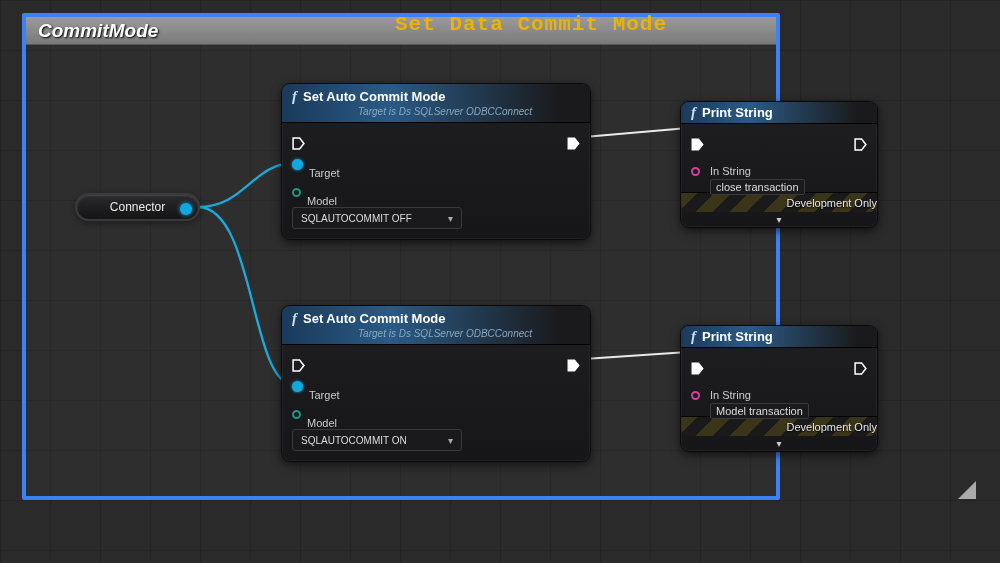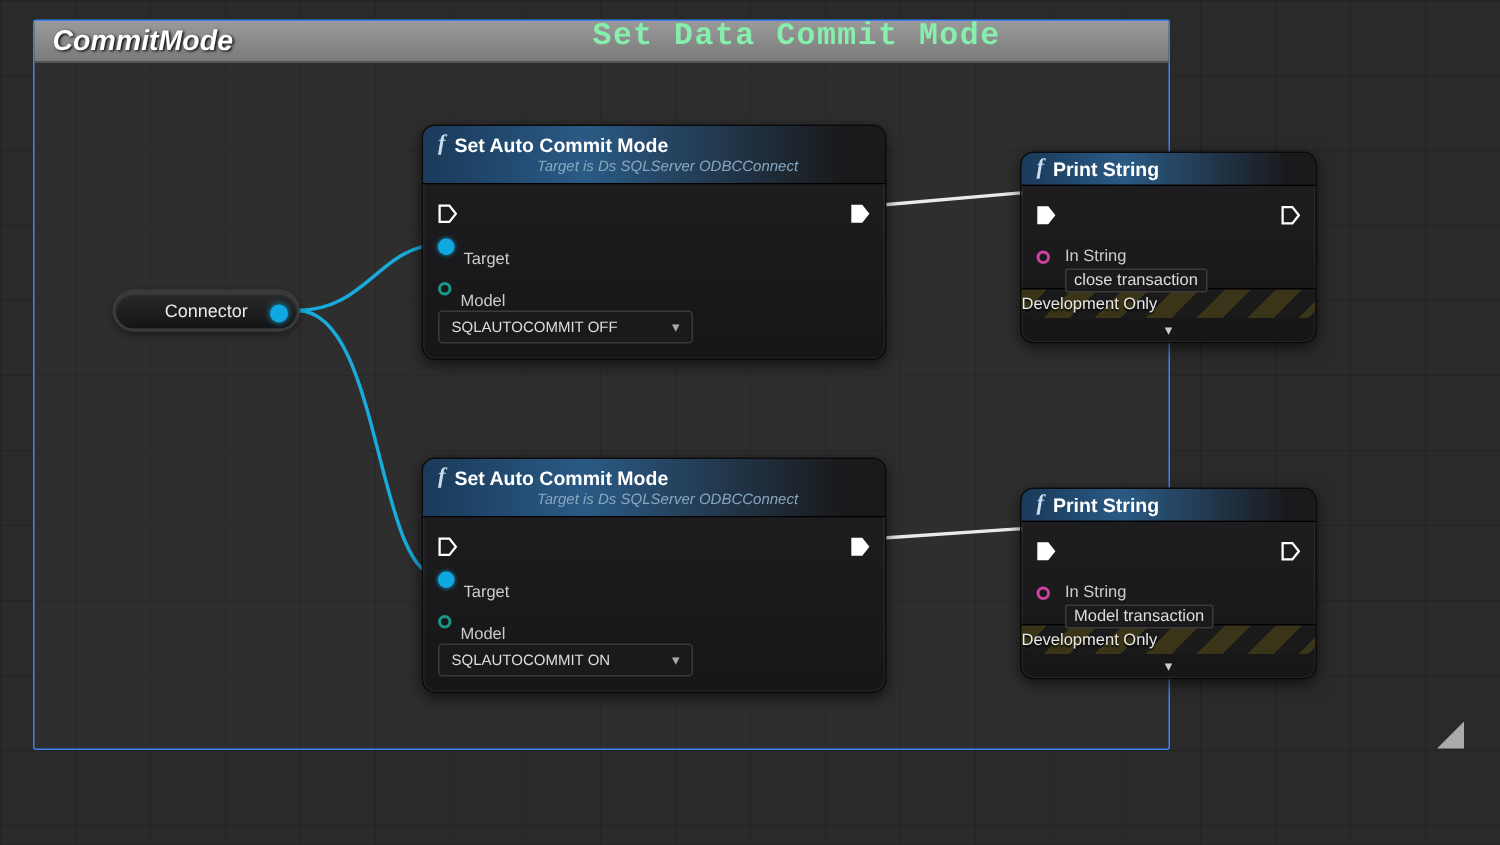--- a/index.html
+++ b/index.html
@@ -19,21 +19,21 @@
     linear-gradient(rgba(0,0,0,0.15) 1px, transparent 1px),
     linear-gradient(90deg, rgba(0,0,0,0.15) 1px, transparent 1px);
   background-size: 50px 50px;
 }
 .comment-box {
   position: absolute;
   left: 22px;
   top: 13px;
   width: 758px;
   height: 487px;
-  border: 1px solid #3b82f6;
+  border: 4px solid #3b82f6;
   background: rgba(80,80,80,0.12);
   border-radius: 2px;
 }
 .comment-header {
   height: 28px;
   background: linear-gradient(#9a9a9a, #7a7a7a);
   display: flex;
   align-items: center;
   padding: 0 12px;
   border-bottom: 1px solid #555;
@@ -42,21 +42,21 @@
   color: #fff;
   font-weight: bold;
   font-style: italic;
   font-size: 19px;
   text-shadow: 1px 1px 2px #000;
 }
 .overlay-title {
   position: absolute;
   left: 395px;
   top: 13px;
-  color: #86efac;
+  color: #eab308;
   font-family: 'Courier New', monospace;
   font-size: 21px;
   font-weight: bold;
   letter-spacing: 1px;
 }
 .resize-handle {
   position: absolute;
   right: 24px;
   bottom: 64px;
   width: 18px;
@@ -172,21 +172,21 @@
   color: #ddd;
   font-size: 11px;
   display: inline-block;
 }
 .dev-strip {
   height: 20px;
   background: repeating-linear-gradient(135deg, #3a3418 0 12px, #1a1a1a 12px 24px);
   border-top: 1px solid #000;
   display: flex;
   align-items: center;
-  justify-content: flex-start;
+  justify-content: flex-end;
   border-radius: 0 0 8px 8px;
 }
 .dev-label { color: #e8e8e8; font-size: 11px; text-shadow: 0 1px 1px #000; }
 .expand-arrow { color: #ccc; font-size: 10px; text-align: center; padding: 2px 0; }
 .out-exec { position: absolute; right: 10px; }
 #node1 { left: 281px; top: 83px; width: 310px; }
 #node2 { left: 281px; top: 305px; width: 310px; }
 #node3 { left: 680px; top: 101px; width: 198px; }
 #node4 { left: 680px; top: 325px; width: 198px; }
 </style>

